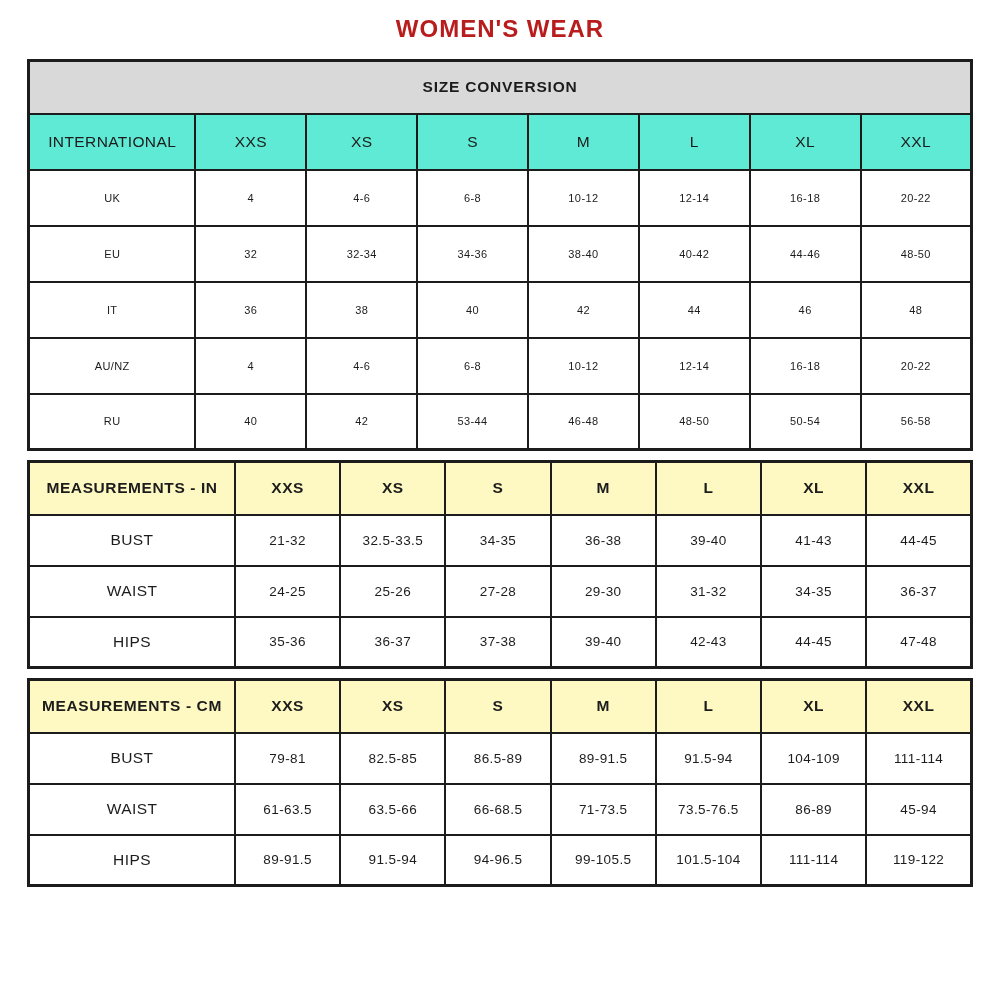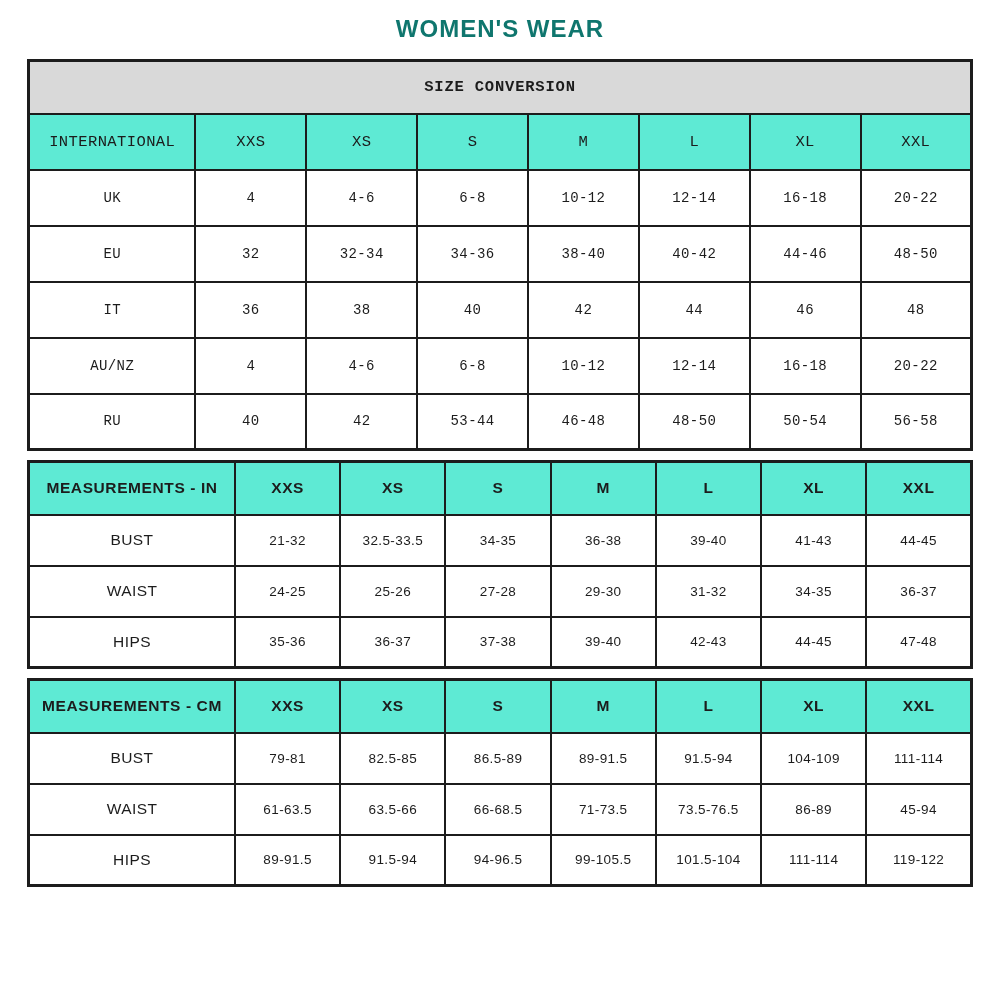--- a/index.html
+++ b/index.html
@@ -18,56 +18,56 @@
   .page {
     padding: 0 27px;
   }
   .title {
     text-align: center;
     font-size: 24px;
     font-weight: 700;
     letter-spacing: 1px;
     margin: 0;
     padding: 15px 0 16px 0;
-    color: #0f766e;
+    color: #b91c1c;
   }
   table {
     width: 100%;
     border-collapse: collapse;
     table-layout: fixed;
     border: 3px solid #1c1c1c;
     margin-bottom: 9px;
   }
   th, td {
     border: 2px solid #1c1c1c;
     text-align: center;
     vertical-align: middle;
     padding: 0 2px;
     letter-spacing: 0.4px;
   }
   
-  .conv tr { height: 56px; font-family: Liberation Mono, monospace; }
+  .conv tr { height: 56px; }
   .conv .caption-row { height: 53px; }
   .conv .caption {
     background: #d9d9d9;
     font-weight: 700;
     font-size: 15.5px;
     letter-spacing: 0.8px;
   }
   .conv th {
     background: #5eead4;
     font-weight: 400;
     font-size: 15.5px;
   }
-  .conv td { font-size: 14px; font-weight: 400; }
+  .conv td { font-size: 11px; font-weight: 400; }
   
   .meas tr { height: 51px; }
   .meas tr:first-child { height: 53px; }
   .meas th {
-    background: #5eead4;
+    background: #fef9c3;
     font-weight: 700;
     font-size: 15.5px;
     letter-spacing: 0.6px;
   }
   .meas td { font-size: 13.5px; font-weight: 400; }
   .meas td.rowlabel { font-size: 15.5px; }
 </style>
 </head>
 <body>
 

